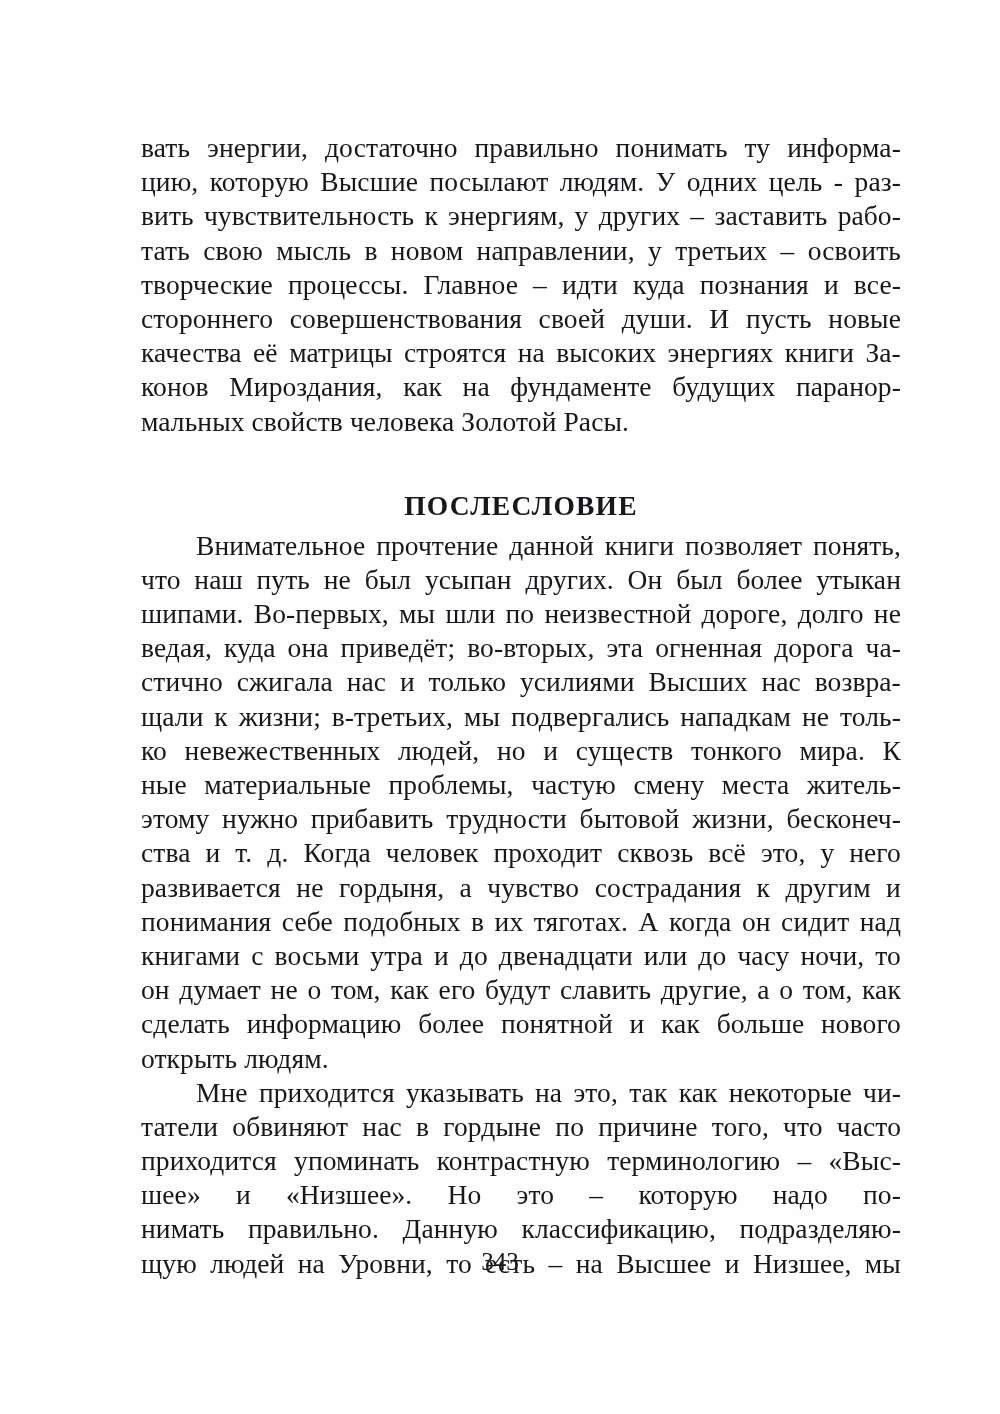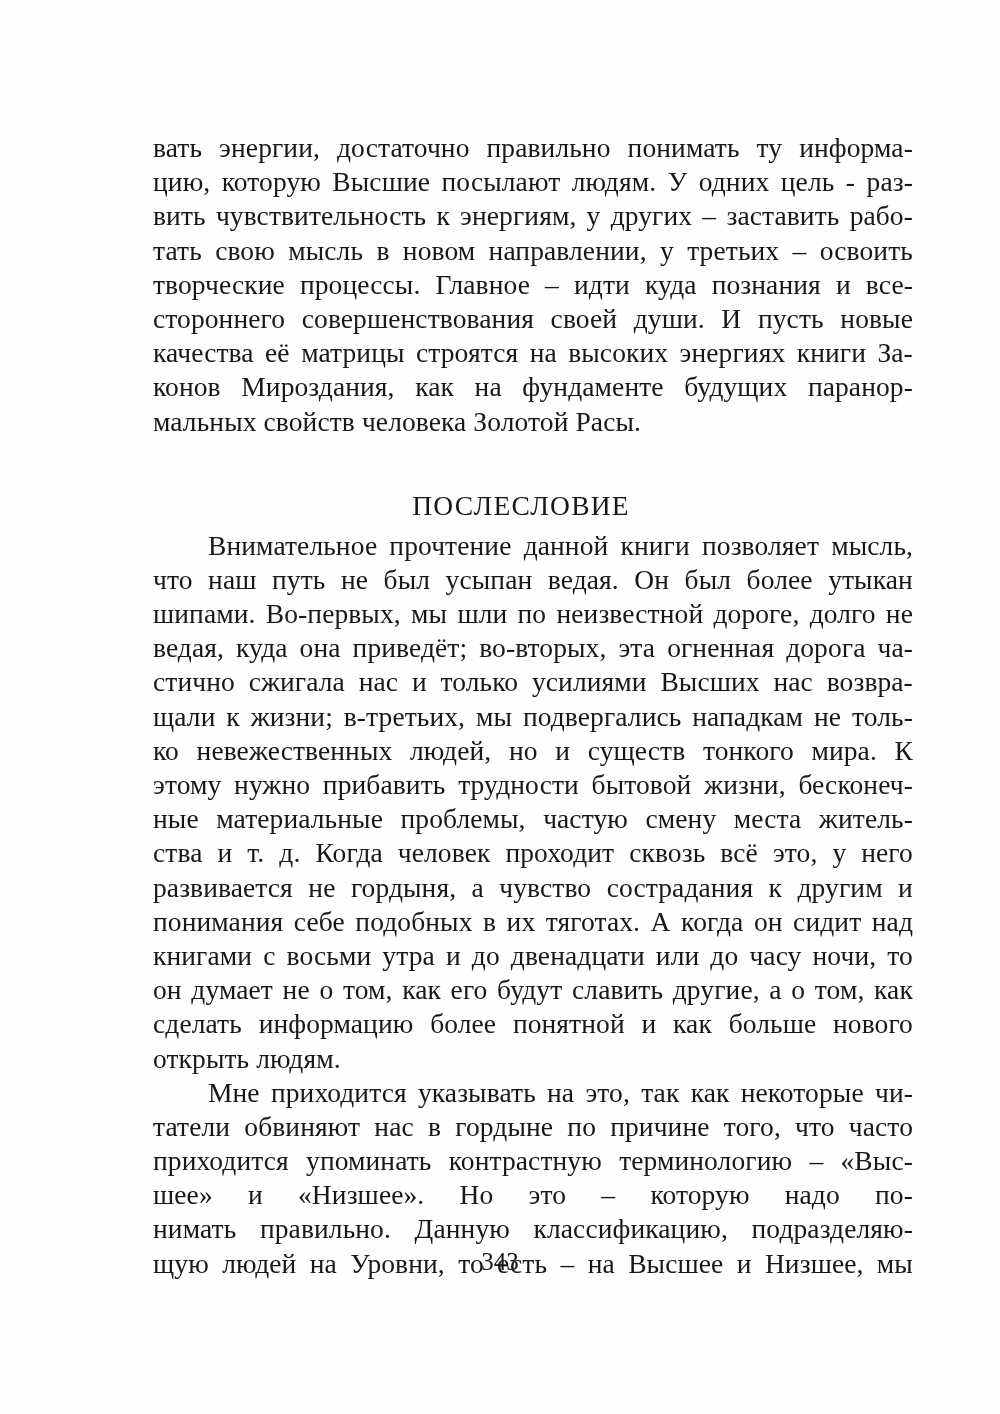--- a/index.html
+++ b/index.html
@@ -34,21 +34,20 @@
 
   
   .line {
     position: relative;
     height: 34.2px;
     font-size: 27.5px;
     line-height: 34.2px;
     letter-spacing: 0.1px;
     white-space: nowrap;
     color: #17171c;
-    margin-left: 12px;
   }
 
   
   .line.just {
     display: flex;
     justify-content: space-between;
     width: 760px;
   }
   .line.just > span {
     display: inline-block;
@@ -169,39 +168,39 @@
           <span>как</span>
           <span>на</span>
           <span>фундаменте</span>
           <span>будущих</span>
           <span>паранор-</span>
         </div>
         <div class="line flush"><span>мальных свойств человека Золотой Расы.</span></div>
       </div>
 
     <div class="gap-before-heading"></div>
-    <div style="text-align:center; font-weight:normal; font-size:27.5px; line-height:34.2px; letter-spacing:1.2px; height:64px; padding-top:24px; box-sizing:border-box;">ПОСЛЕСЛОВИЕ</div>
+    <div style="text-align:center; font-weight:bold; font-size:27.5px; line-height:34.2px; letter-spacing:1.2px; height:64px; padding-top:24px; box-sizing:border-box;">ПОСЛЕСЛОВИЕ</div>
 
     <div id="para2">
         <div class="line just indent">
           <span>Внимательное</span>
           <span>прочтение</span>
           <span>данной</span>
           <span>книги</span>
           <span>позволяет</span>
-          <span>мысль,</span>
+          <span>понять,</span>
         </div>
         <div class="line just">
           <span>что</span>
           <span>наш</span>
           <span>путь</span>
           <span>не</span>
           <span>был</span>
           <span>усыпан</span>
-          <span>ведая.</span>
+          <span>других.</span>
           <span>Он</span>
           <span>был</span>
           <span>более</span>
           <span>утыкан</span>
         </div>
         <div class="line just">
           <span>шипами.</span>
           <span>Во-первых,</span>
           <span>мы</span>
           <span>шли</span>
@@ -249,36 +248,36 @@
           <span>невежественных</span>
           <span>людей,</span>
           <span>но</span>
           <span>и</span>
           <span>существ</span>
           <span>тонкого</span>
           <span>мира.</span>
           <span>К</span>
         </div>
         <div class="line just">
+          <span>ные</span>
+          <span>материальные</span>
+          <span>проблемы,</span>
+          <span>частую</span>
+          <span>смену</span>
+          <span>места</span>
+          <span>житель-</span>
+        </div>
+        <div class="line just">
           <span>этому</span>
           <span>нужно</span>
           <span>прибавить</span>
           <span>трудности</span>
           <span>бытовой</span>
           <span>жизни,</span>
           <span>бесконеч-</span>
-        </div>
-        <div class="line just">
-          <span>ные</span>
-          <span>материальные</span>
-          <span>проблемы,</span>
-          <span>частую</span>
-          <span>смену</span>
-          <span>места</span>
-          <span>житель-</span>
         </div>
         <div class="line just">
           <span>ства</span>
           <span>и</span>
           <span>т.</span>
           <span>д.</span>
           <span>Когда</span>
           <span>человек</span>
           <span>проходит</span>
           <span>сквозь</span>

